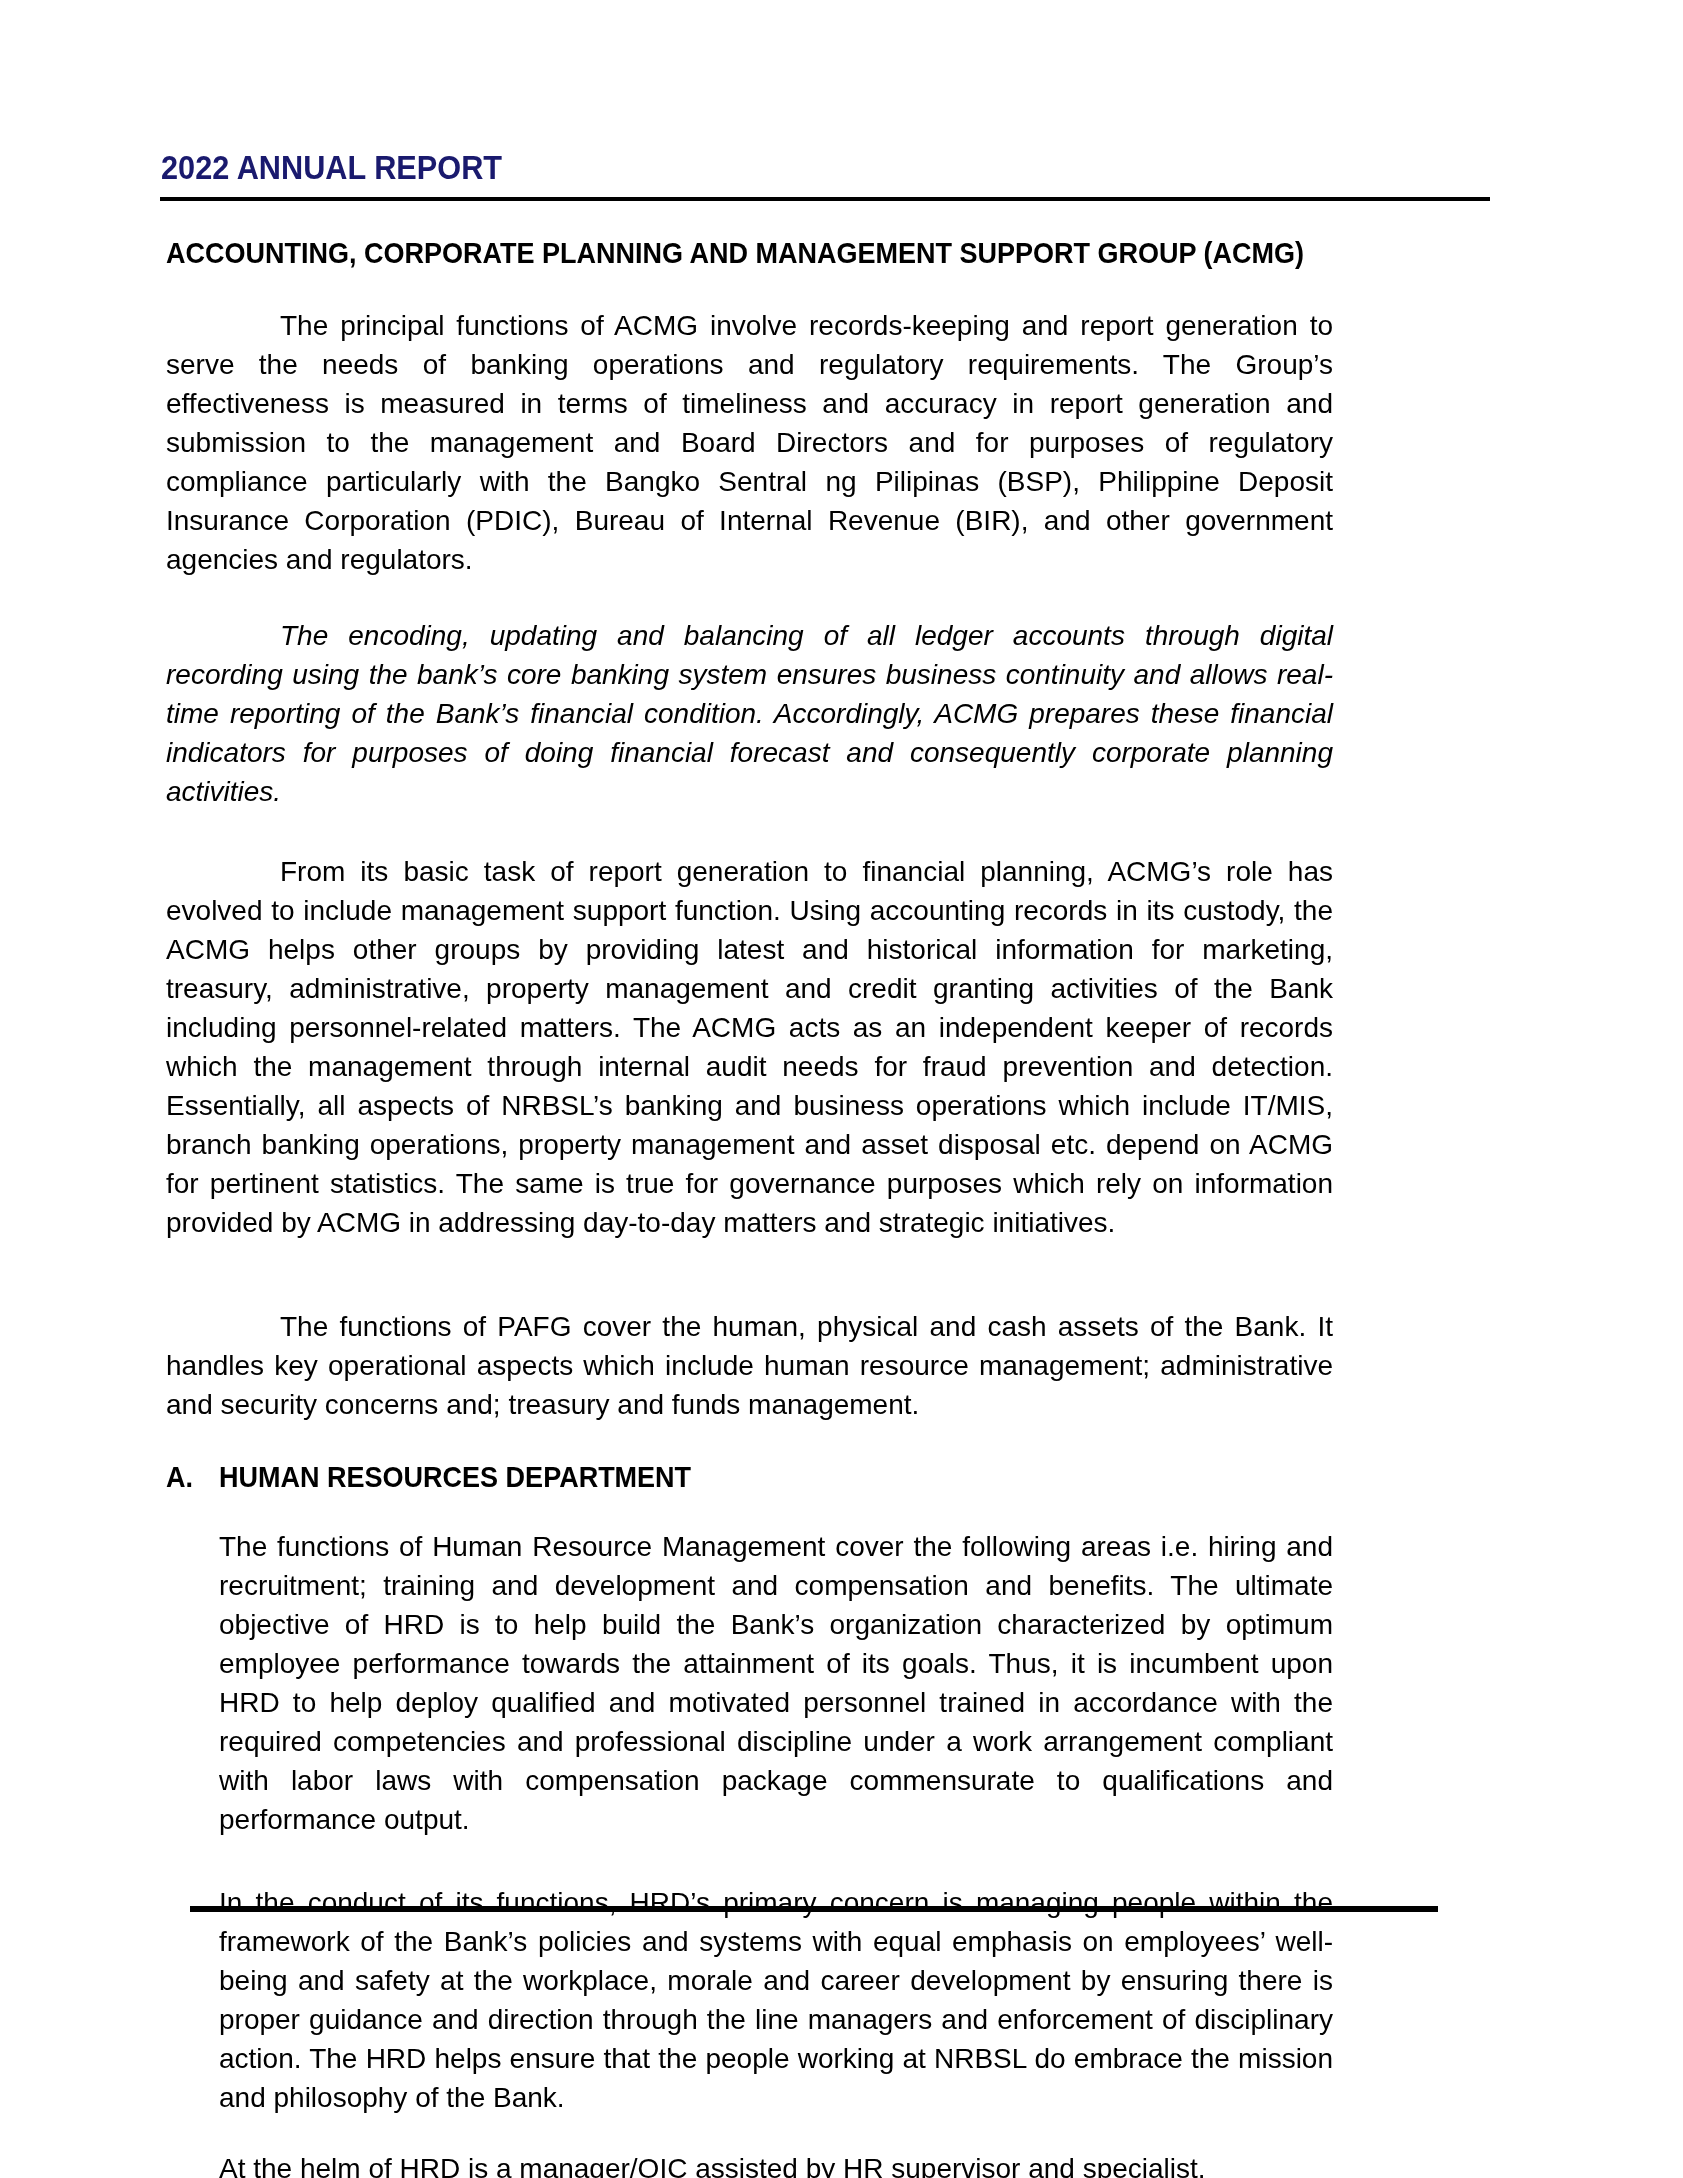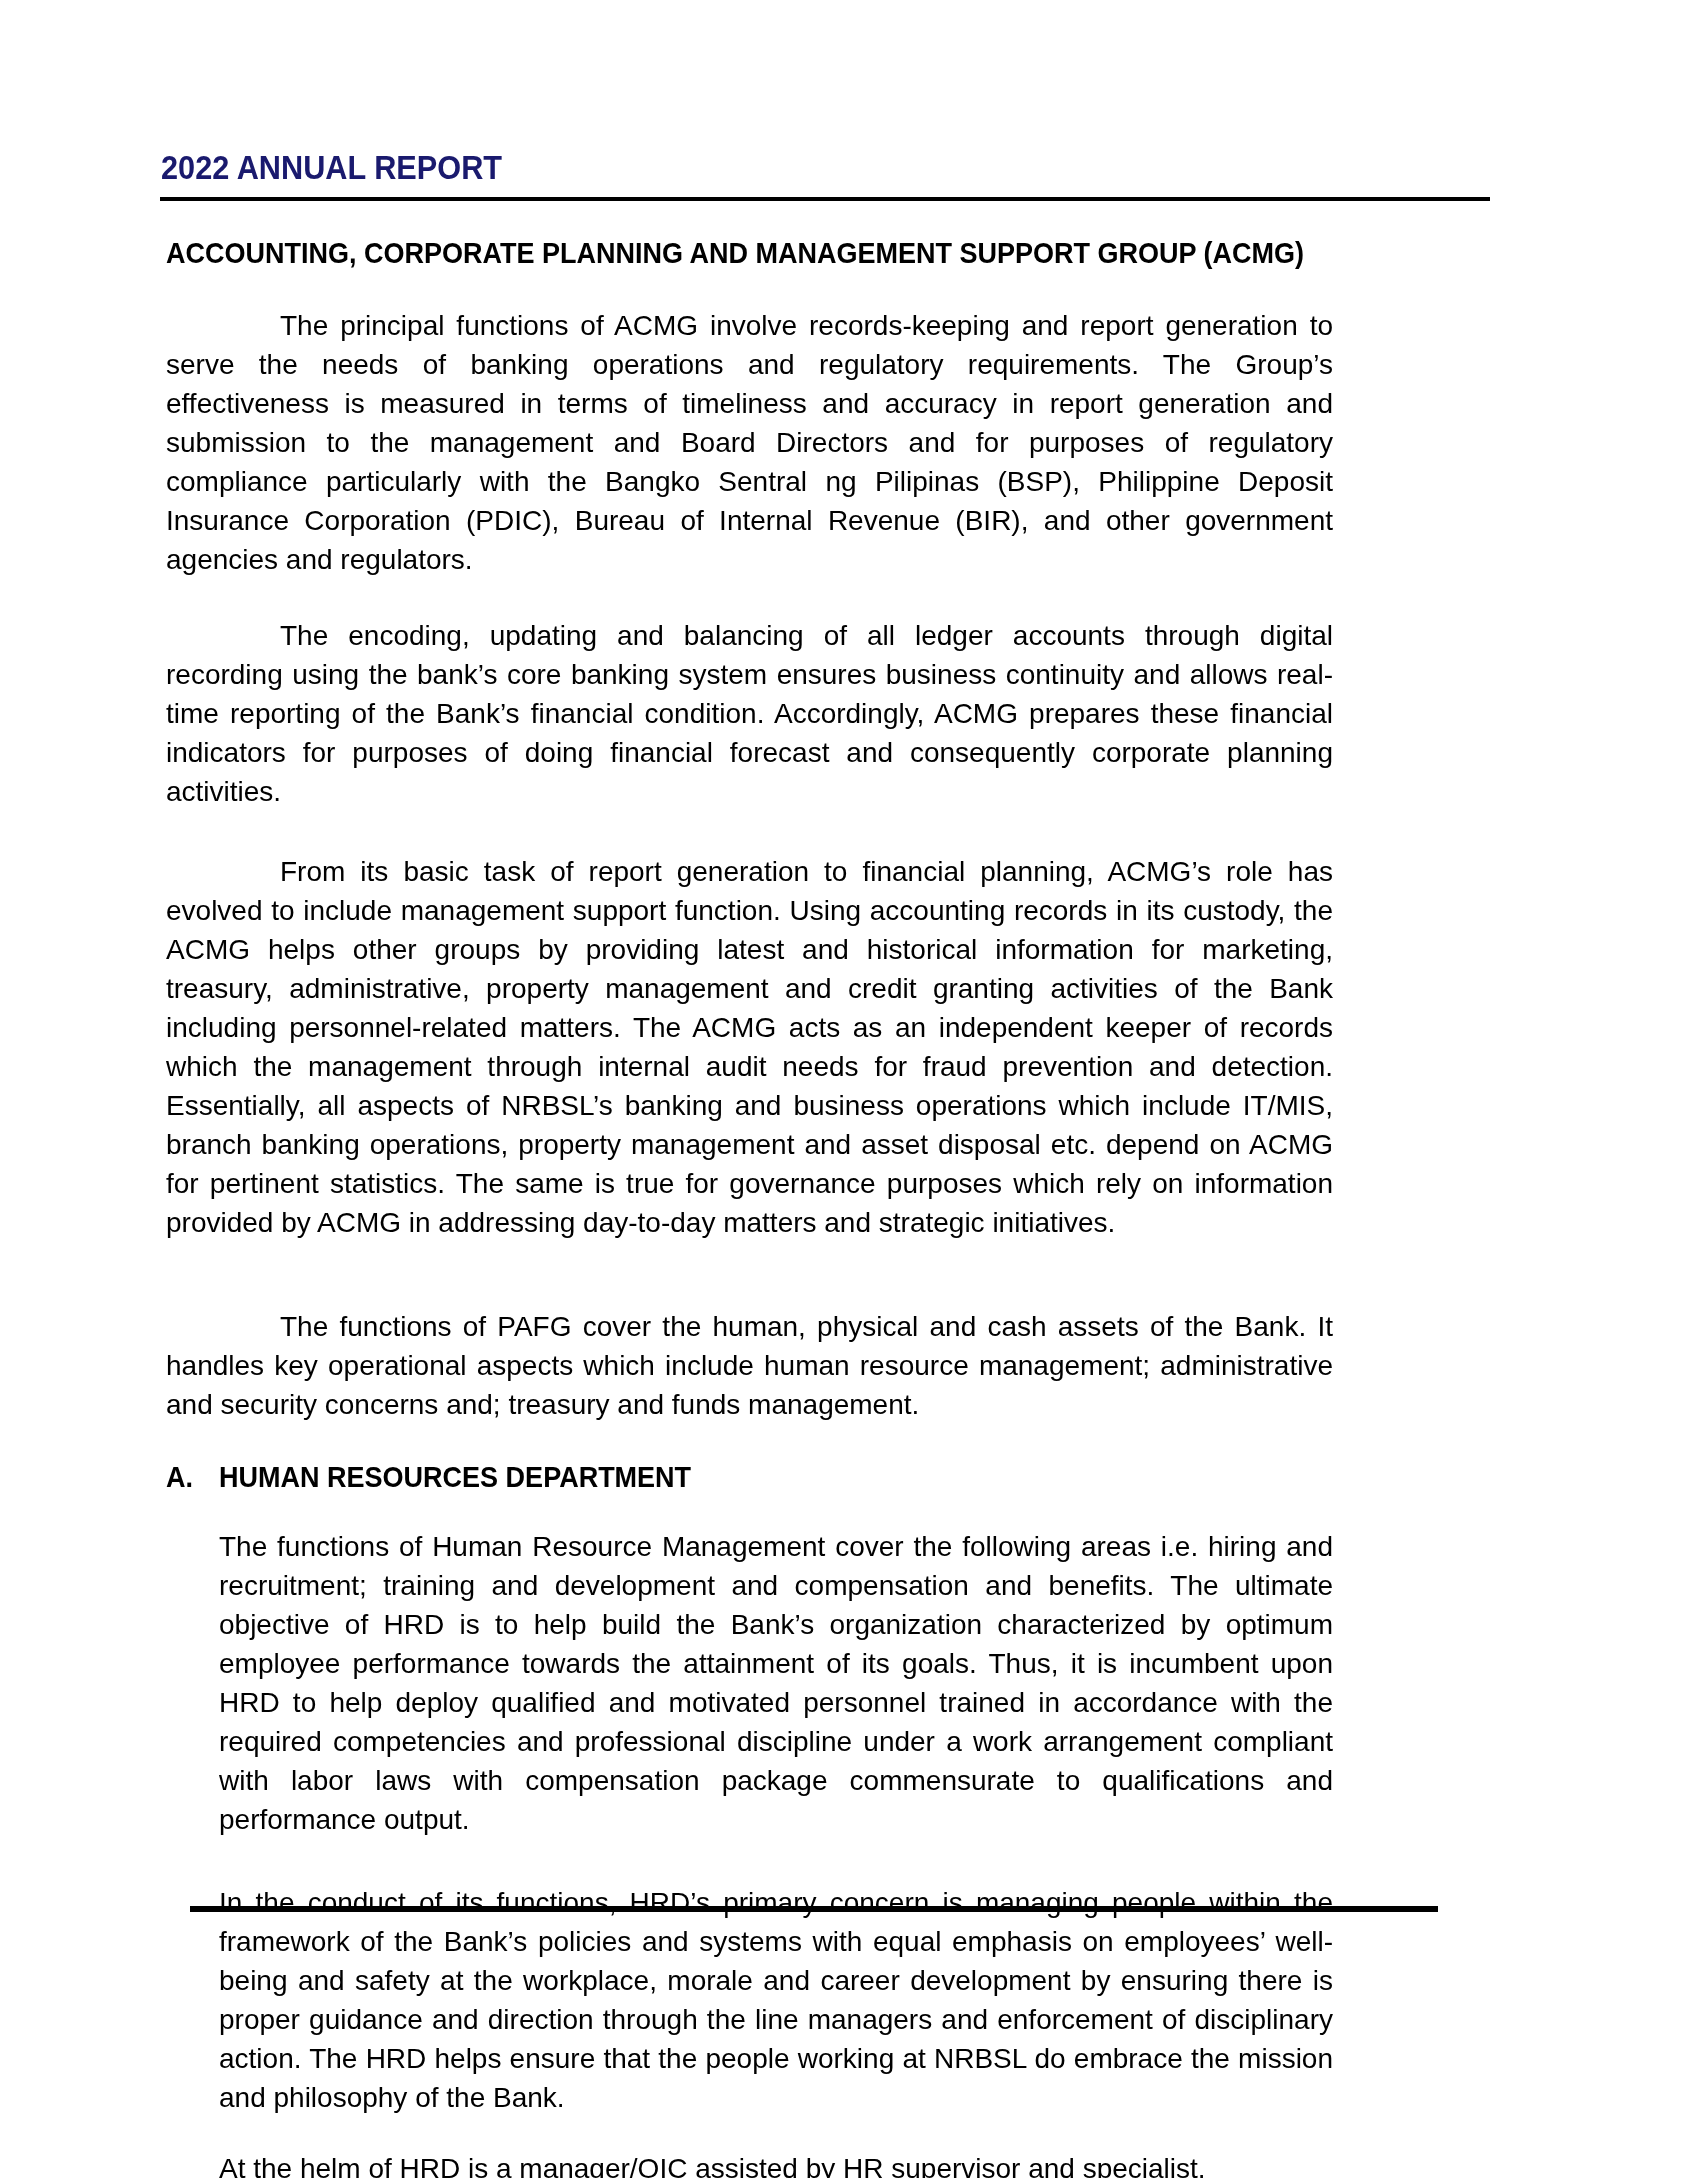--- a/index.html
+++ b/index.html
@@ -54,21 +54,21 @@
     transform: scaleX(0.90);
     transform-origin: left center;
     white-space: nowrap;
   }
   .sec-heading-wrap { line-height: 36px; text-align: right; }
   .mb-30 { margin-bottom: 30px; }
   .mb-26 { margin-bottom: 26px; }
   .mb-32 { margin-bottom: 32px; }
   .mb-35 { margin-bottom: 35px; }
   .mb-37 { margin-bottom: 37px; }
-  .mb-41 { margin-bottom: 41px; }
+  .mb-41 { margin-bottom: 41px; font-style: italic; }
   .mb-44 { margin-bottom: 44px; }
   .mb-66 { margin-bottom: 65px; }
   
   .para {
     font-size: 28px;
     line-height: 39px;
     text-align: justify;
     color: #000000;
   }
   .para.first-indent { text-indent: 114px; }

